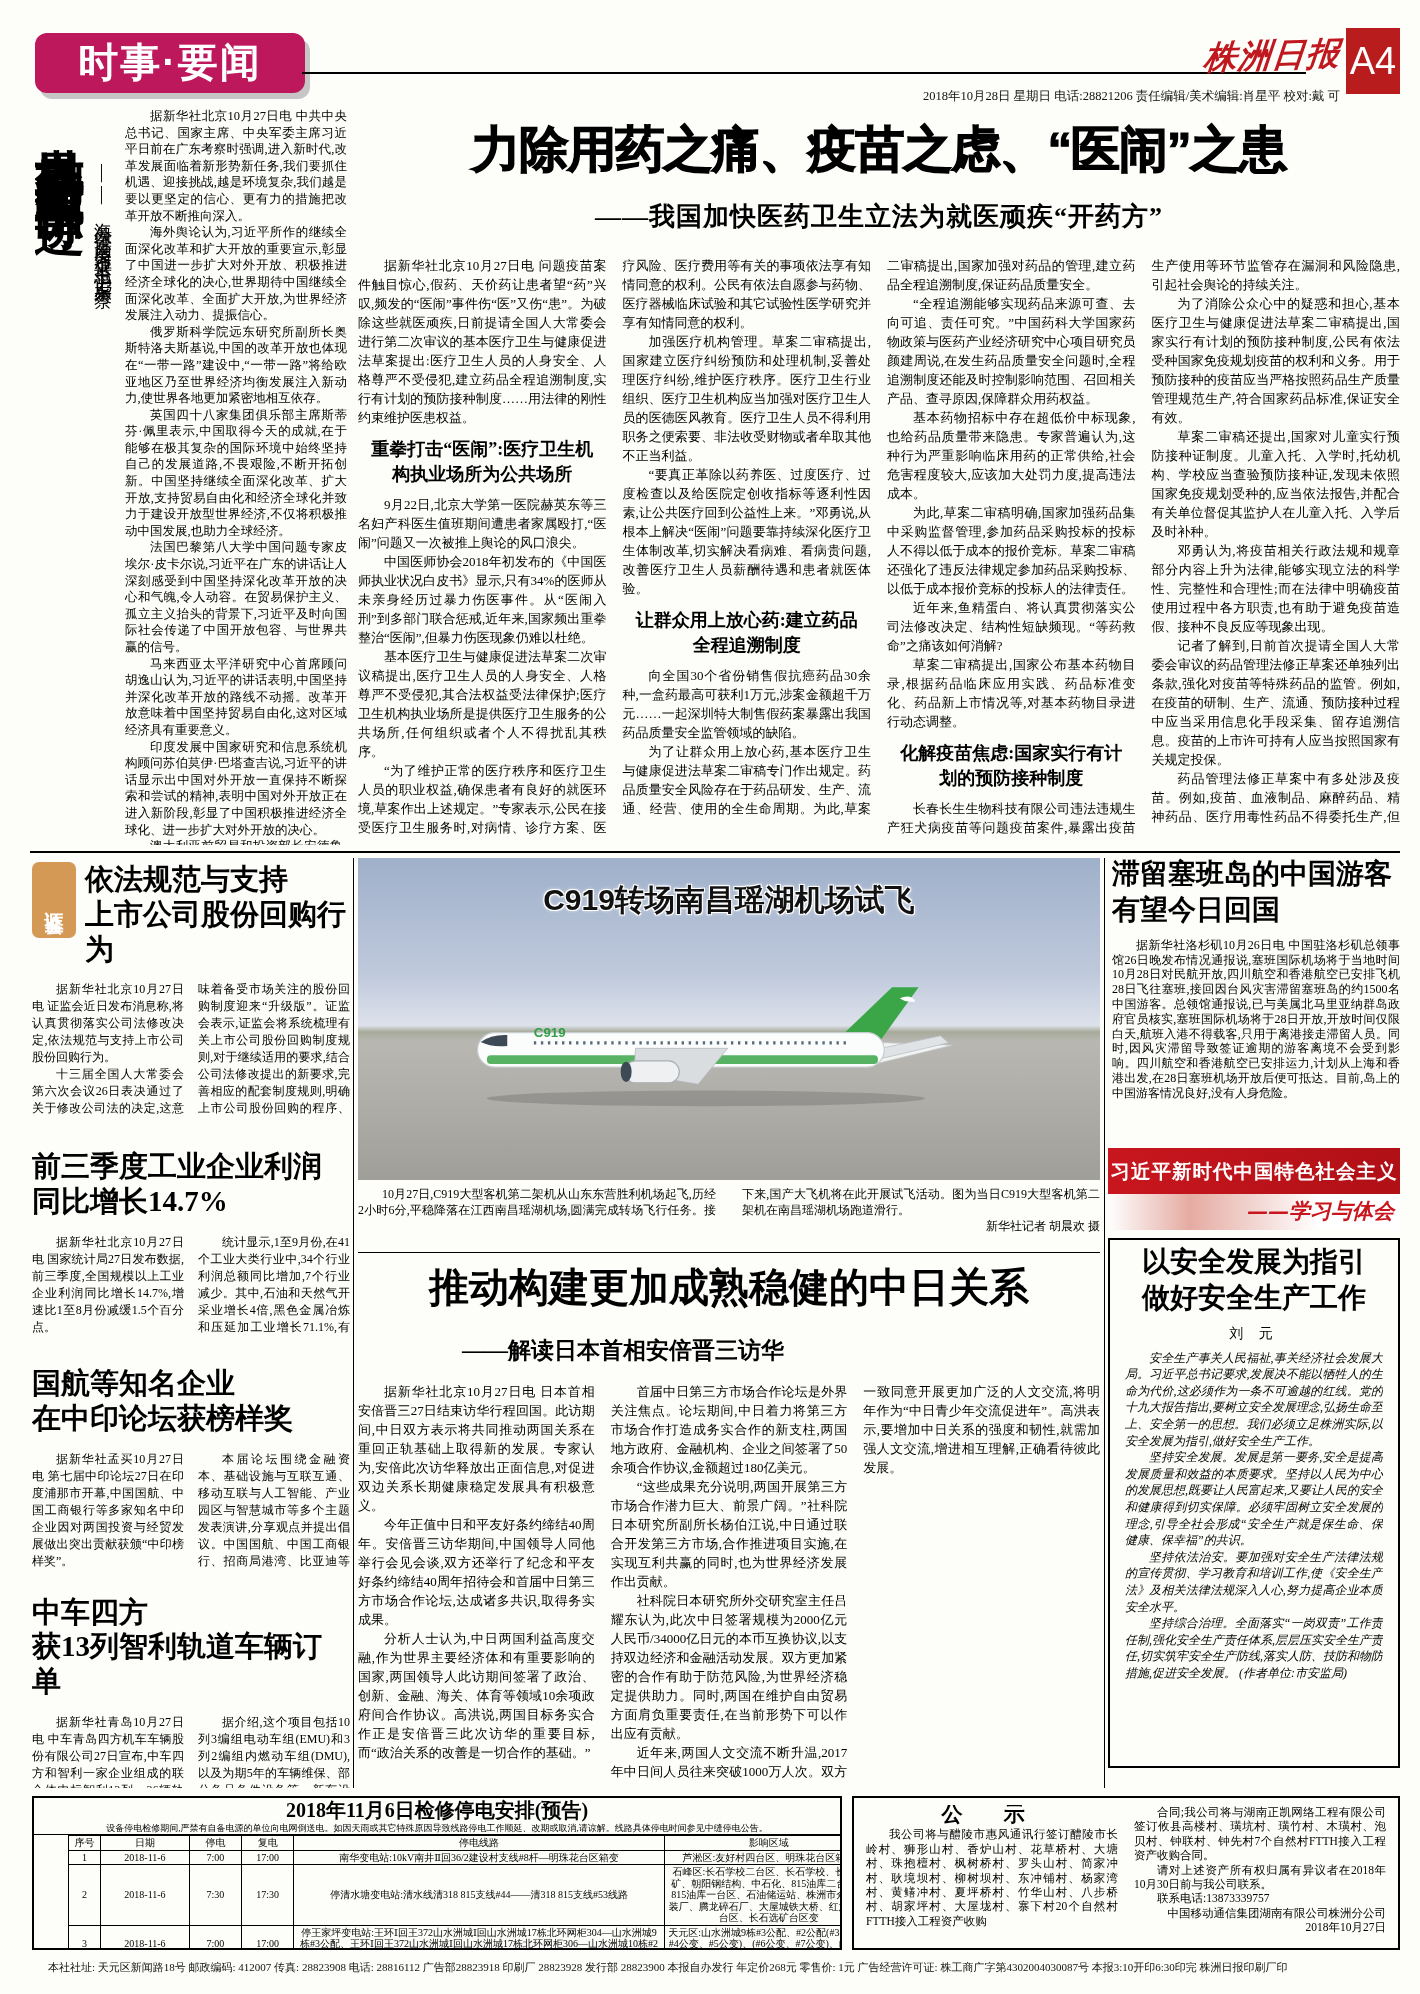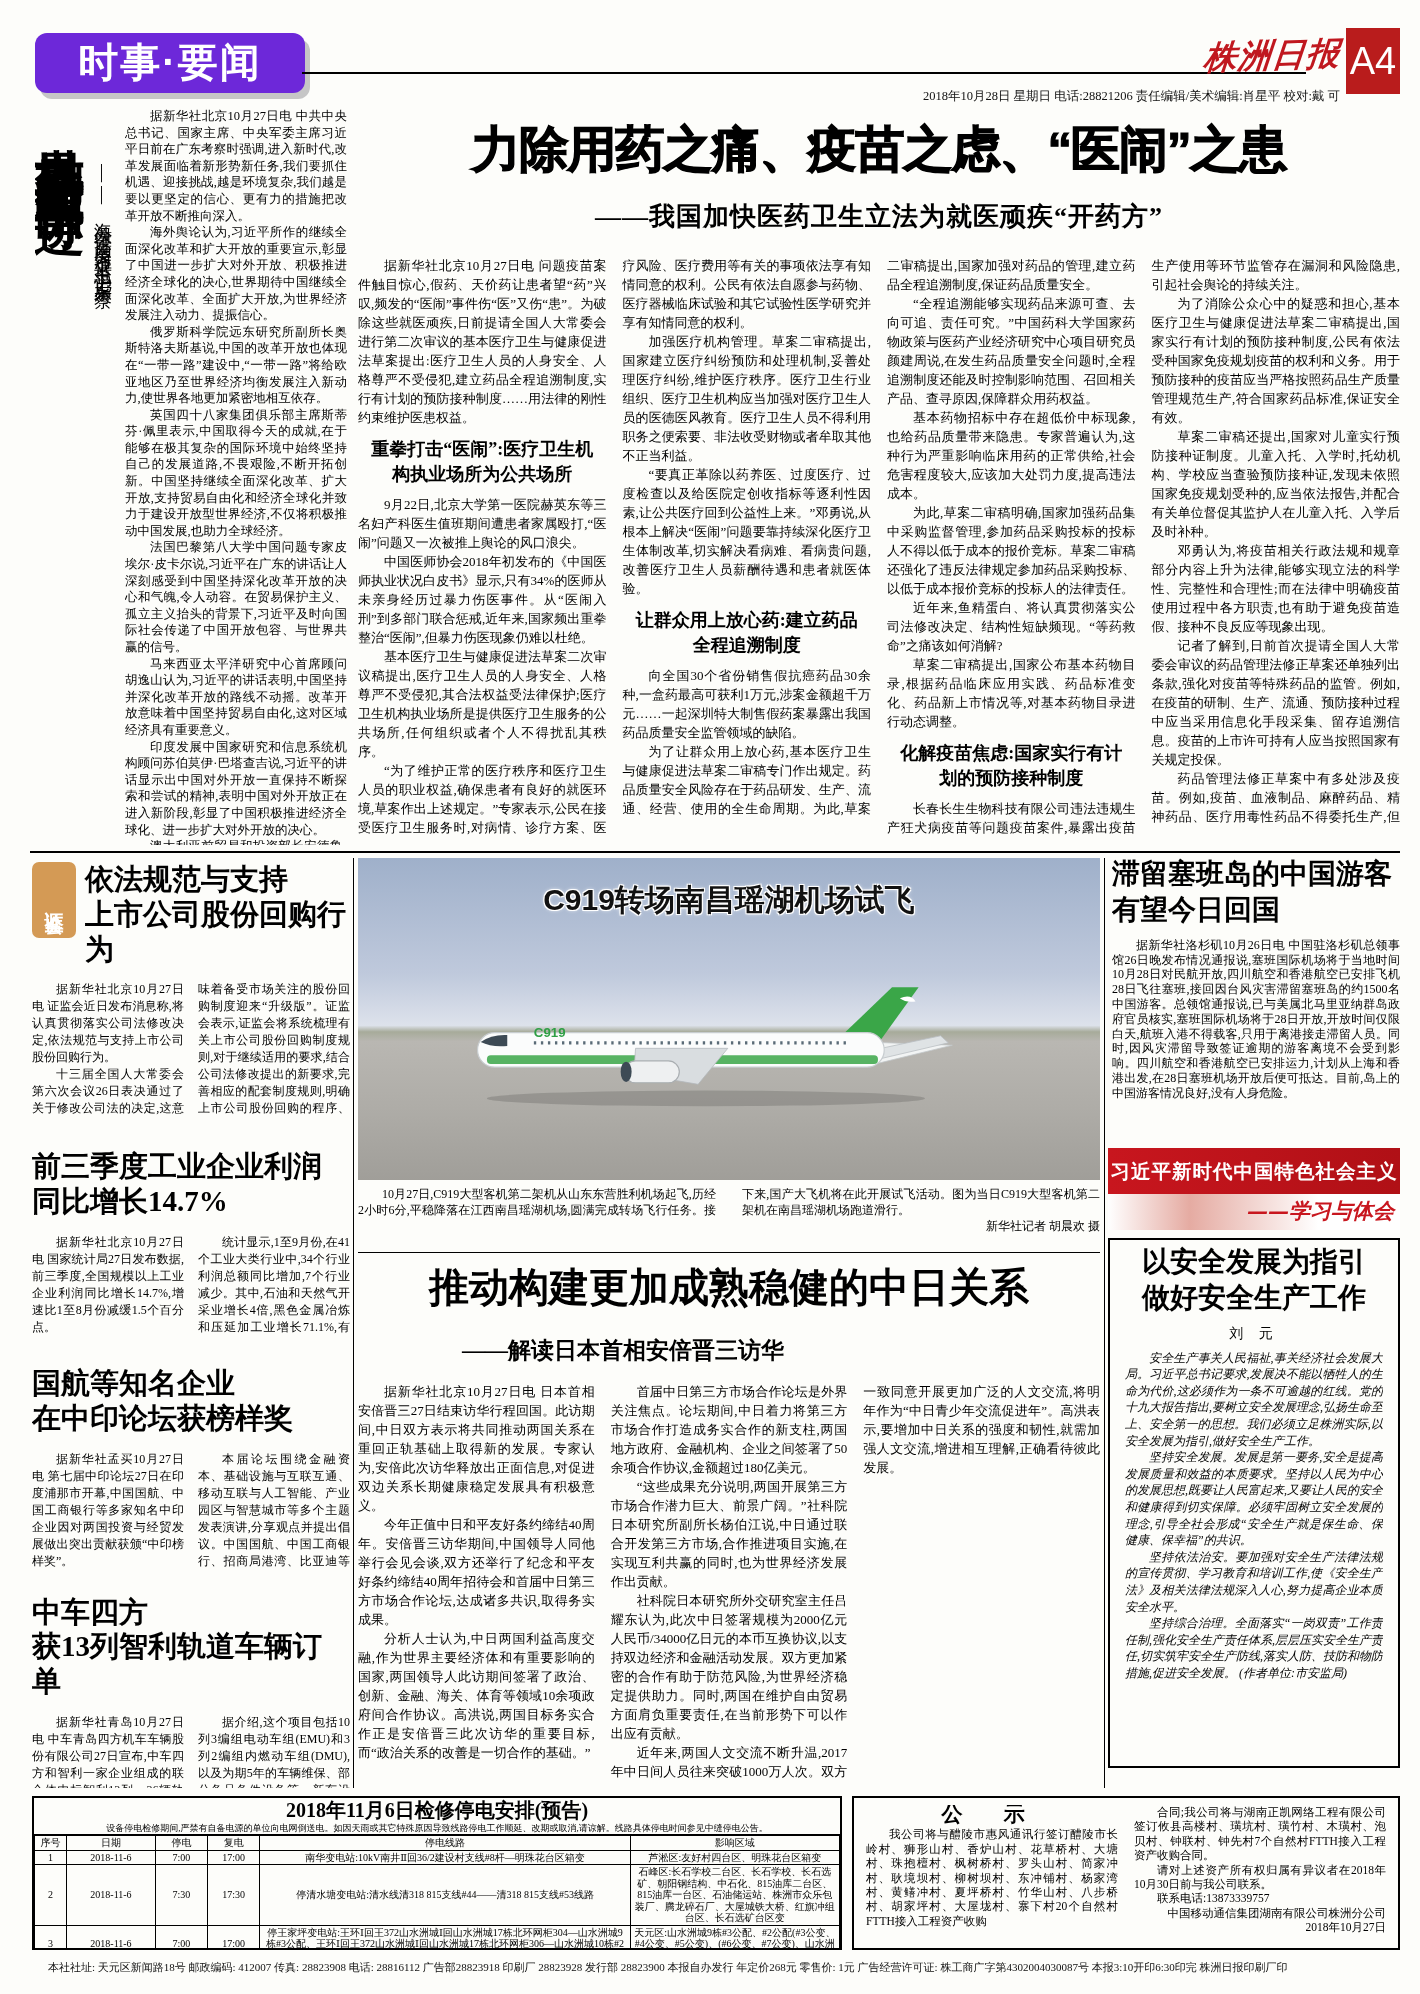--- a/index.html
+++ b/index.html
@@ -1,20 +1,20 @@
 <!DOCTYPE html>
 <html><head>
 <meta charset="utf-8">
 <style>
   html,body{margin:0;padding:0;background:#e8e8e4;}
   .page{position:relative;width:1420px;height:1994px;background:#fdfdfa;margin:0 auto;
         font-family:"Liberation Serif","DejaVu Serif",serif;color:#000;overflow:hidden;}
   .abs{position:absolute;}
   
-  .section-badge{left:35px;top:33px;width:270px;height:60px;background:#6d28d9;border-radius:12px;
+  .section-badge{left:35px;top:33px;width:270px;height:60px;background:#be185d;border-radius:12px;
     box-shadow:5px 6px 0 #c6c6c6;color:#fff;font-family:"Liberation Sans","DejaVu Sans",sans-serif;
     font-weight:900;font-size:40px;line-height:58px;text-align:center;letter-spacing:2px;}
   .header-rule{left:302px;top:72px;width:1004px;height:2px;background:#000;}
   .paper-logo{left:1180px;top:34px;width:160px;text-align:right;color:#c0181f;
     font-family:"DejaVu Serif",serif;font-style:italic;font-weight:bold;font-size:33px;
     transform:skewX(-7deg) rotate(-2deg);letter-spacing:1px;}
   .page-no{left:1346px;top:28px;width:54px;height:66px;background:#b91c1c;color:#fff;
     font-family:"Liberation Sans","DejaVu Sans",sans-serif;font-size:38px;line-height:66px;text-align:center;}
   .dateline{left:640px;top:88px;width:700px;text-align:right;font-size:12.5px;color:#111;}
   
@@ -77,21 +77,21 @@
   .safety{left:1108px;top:1238px;width:292px;height:530px;border:2px solid #000;box-sizing:border-box;
     padding:2px 15px;overflow:hidden;}
   .safety-title{font-size:28px;font-weight:900;text-align:center;line-height:1.28;margin-top:2px;}
   .safety-author{text-align:center;font-size:14px;margin:9px 0 7px;letter-spacing:6px;}
   .safety-body{font-size:12px;line-height:16.6px;text-align:justify;font-style:italic;overflow:hidden;}
   .safety-body p{margin:0;text-indent:2em;}
   
   .outage{left:32px;top:1796px;width:810px;height:154px;border:2px solid #000;box-sizing:border-box;overflow:hidden;}
   .ot-title{text-align:center;font-size:20px;font-weight:900;line-height:24px;}
   .ot-note{font-size:9px;line-height:12px;text-align:center;white-space:nowrap;overflow:hidden;border-bottom:1px solid #000;}
-  .outage table{width:100%;border-collapse:collapse;table-layout:fixed;}
+  .outage table{width:100%;border-collapse:collapse;table-layout:fixed;margin-left:34px;}
   .outage th,.outage td{border:1px solid #000;font-size:10px;line-height:11.5px;padding:1px 2px;
     text-align:center;overflow:hidden;font-weight:normal;}
   .outage .cl{text-align:center;}
   
   .notice{left:852px;top:1796px;width:548px;height:154px;border:2px solid #000;box-sizing:border-box;
     padding:7px 12px;display:flex;gap:16px;overflow:hidden;}
   .notice-col{flex:1;font-size:11.5px;line-height:14.4px;text-align:justify;overflow:hidden;}
   .notice-title{text-align:center;font-size:21px;font-weight:900;letter-spacing:18px;margin:2px 0 6px;}
   .notice-col p{margin:0;text-indent:2em;}
   .nr{text-align:right;text-indent:0 !important;}

